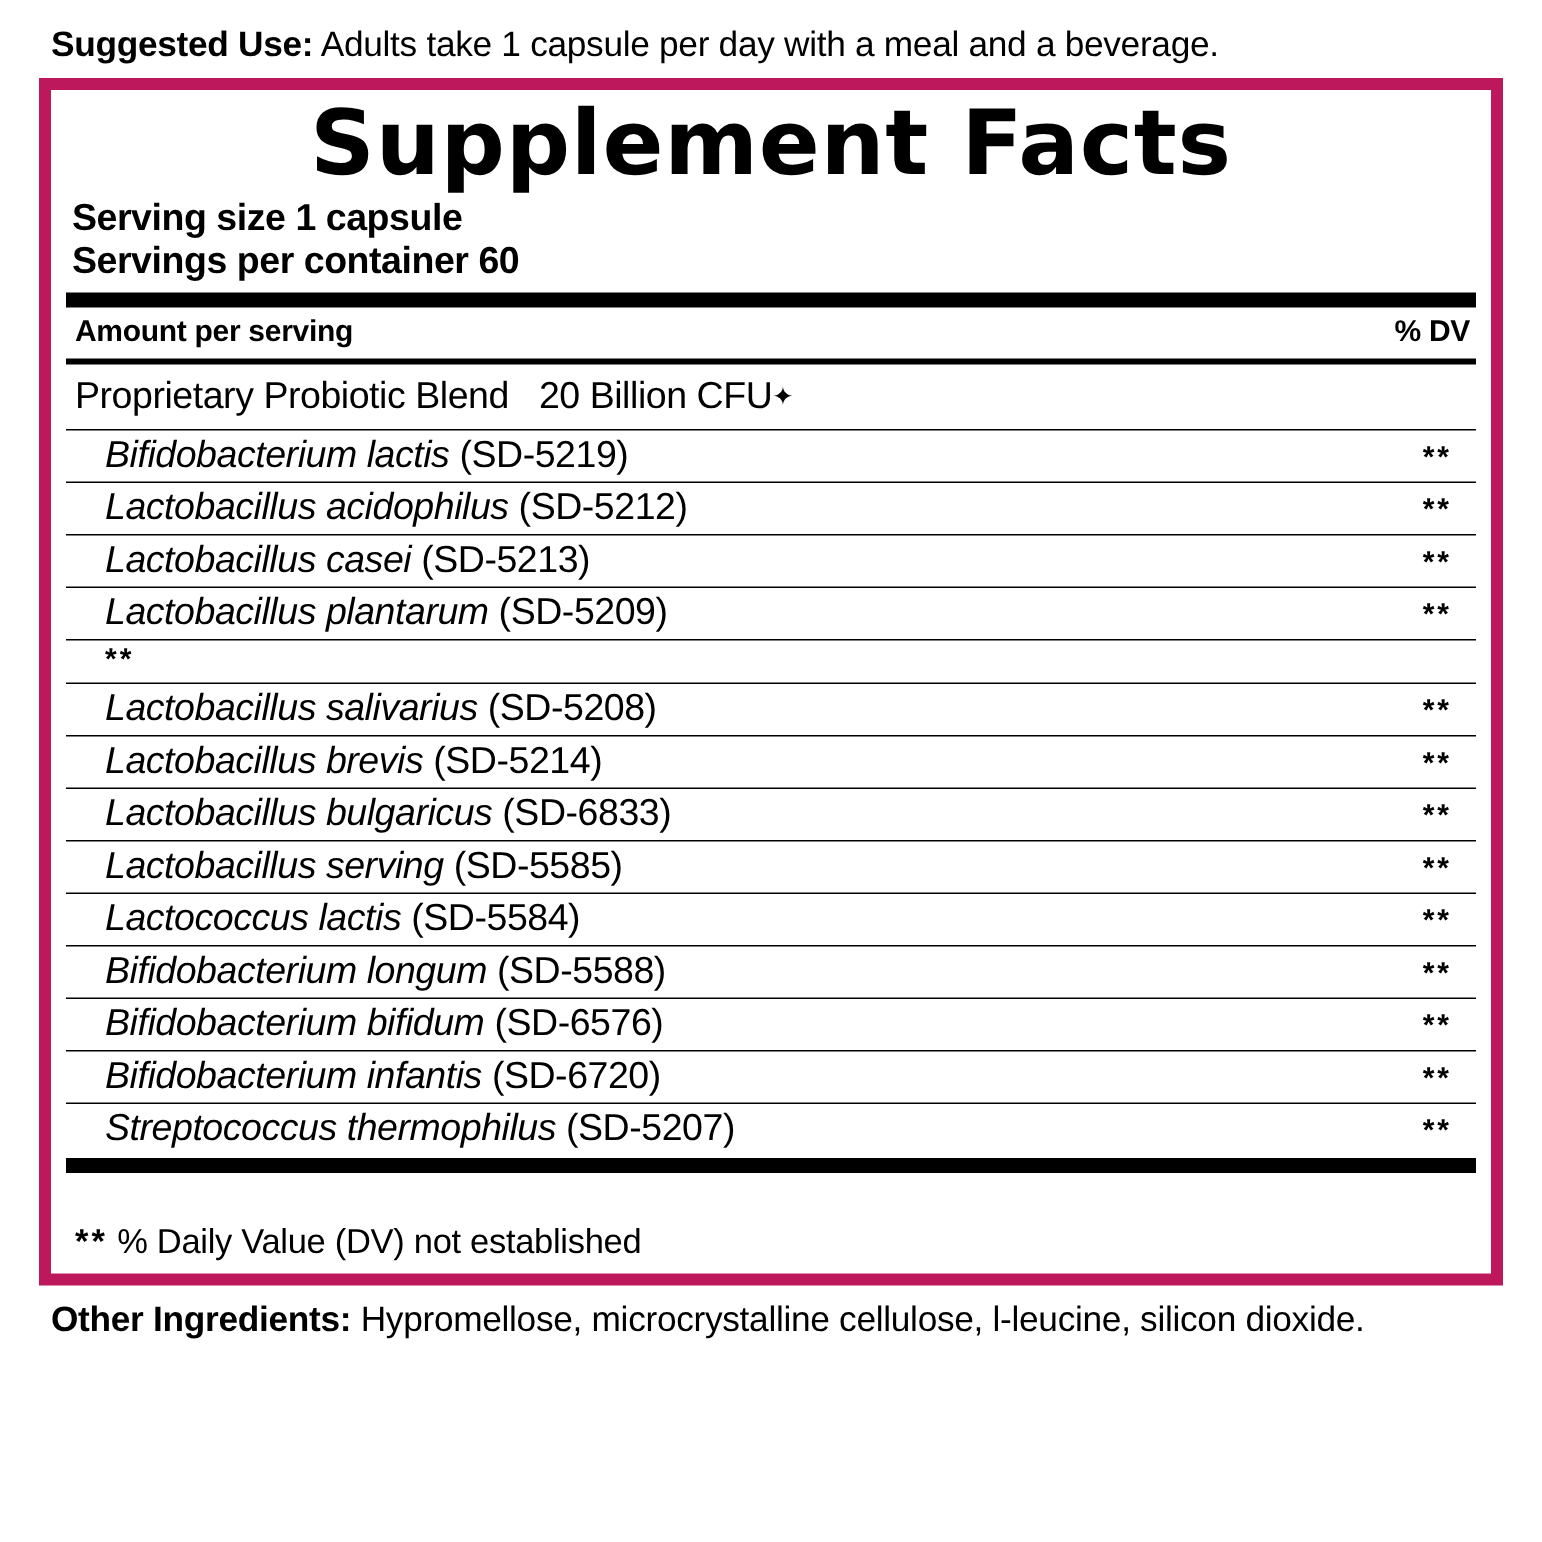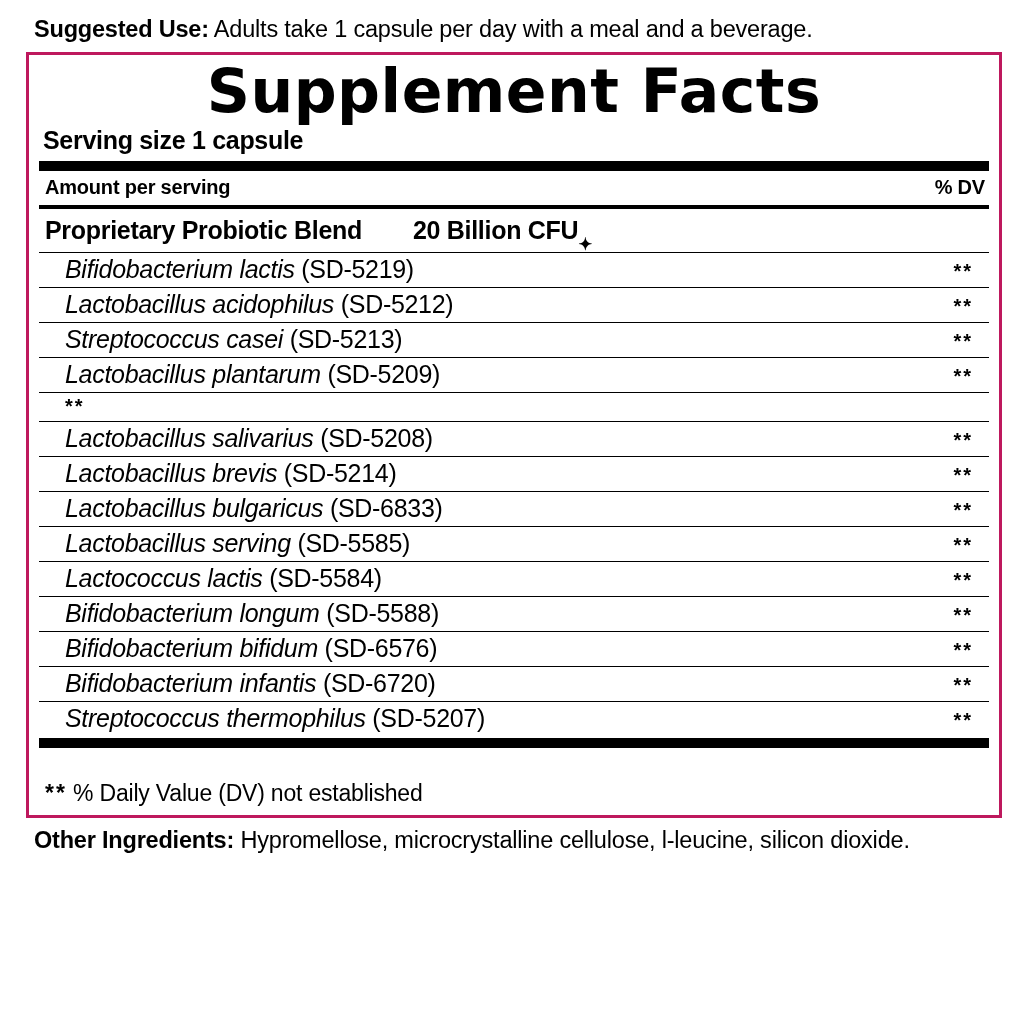--- a/index.html
+++ b/index.html
@@ -29,21 +29,21 @@
     letter-spacing: -0.2px;
     padding: 6px 0 8px 8px;
     white-space: nowrap;
   }
   .suggested-use .lbl {
     font-weight: bold;
   }
 
   
   .panel {
-    border: 3px solid #be185d;
+    border: 8px solid #be185d;
     box-sizing: border-box;
     padding: 0 10px 6px 10px;
     width: 100%;
   }
   .sf-title {
     font-family: "DejaVu Sans", sans-serif;
     font-weight: bold;
     font-size: 60px;
     line-height: 1.02;
     letter-spacing: 0.5px;
@@ -74,29 +74,29 @@
     display: flex;
     justify-content: space-between;
     align-items: baseline;
     font-size: 20px;
     font-weight: bold;
     letter-spacing: -0.2px;
     padding: 5px 4px 6px 6px;
   }
   .blend-row {
     display: flex;
-    align-items: flex-end;
+    align-items: center;
     font-size: 25px;
-    font-weight: bold;
+    font-weight: normal;
     letter-spacing: -0.3px;
     padding: 7px 4px 7px 6px;
     white-space: nowrap;
   }
   .blend-row .blend-amt {
-    margin-left: 51px;
+    margin-left: 20px;
   }
   .sup {
     font-size: 17px;
     vertical-align: super;
     line-height: 0;
   }
 
   
   .strains {
     padding: 0 0 0 0;
@@ -173,20 +173,21 @@
     <span class="lbl">Suggested Use:</span>
     <span>Adults take 1 capsule per day with a meal and a beverage.</span>
   </div>
 
   <div class="panel">
 
     <div class="sf-title">Supplement Facts</div>
 
     <div class="serving-row">
       <span>Serving size 1 capsule</span>
+      <span>Servings per container 60</span>
     </div>
 
     <div class="rule-thick"></div>
 
     <div class="amount-row">
       <span>Amount per serving</span>
       <span>% DV</span>
     </div>
 
     <div class="rule-med"></div>
@@ -203,21 +204,21 @@
         <span><span class="name">Bifidobacterium lactis</span> <span class="code">(SD-5219)</span></span>
         <span class="dv">**</span>
       </div>
 
       <div class="strain">
         <span><span class="name">Lactobacillus acidophilus</span> <span class="code">(SD-5212)</span></span>
         <span class="dv">**</span>
       </div>
 
       <div class="strain">
-        <span><span class="name">Streptococcus casei</span> <span class="code">(SD-5213)</span></span>
+        <span><span class="name">Lactobacillus casei</span> <span class="code">(SD-5213)</span></span>
         <span class="dv">**</span>
       </div>
 
       <div class="strain">
         <span><span class="name">Lactobacillus plantarum</span> <span class="code">(SD-5209)</span></span>
         <span class="dv">**</span>
       </div>
 
       <div class="strain">
         <span class="dv">**</span>

